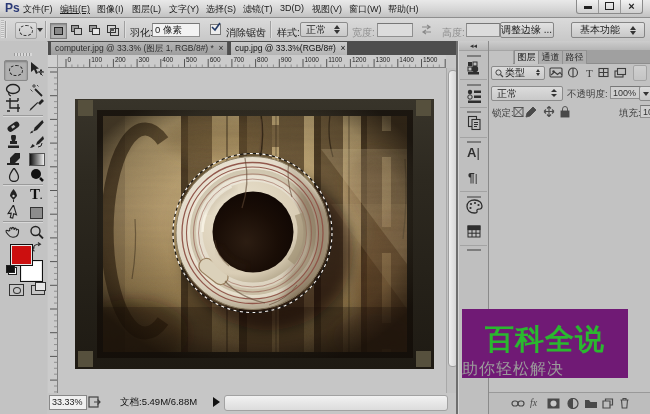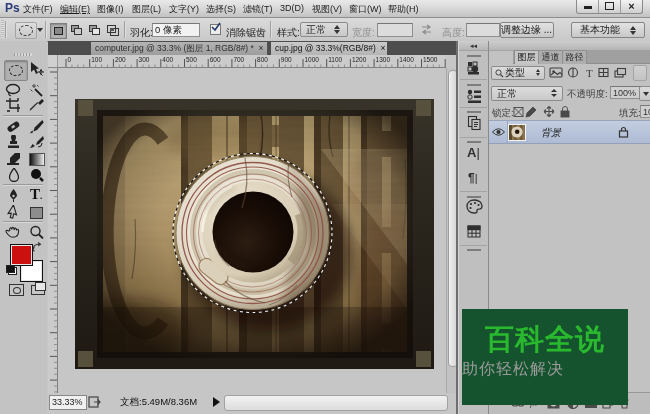--- a/index.html
+++ b/index.html
@@ -29,21 +29,21 @@
     padding:0 2px;line-height:12px;font-size:9.5px;}
   .vsep{position:absolute;top:3px;height:17px;width:1px;background:#a0a0a0;
     border-right:1px solid #dedede;}
   .modebtn{position:absolute;top:5px;width:15px;height:14px;}
   
   #tools{left:0;top:41px;width:47px;height:373px;background:#c3c3c3;}
   
   #docwin{left:48px;top:41px;width:408px;height:373px;background:#c6c6c6;}
   #tabbar{position:absolute;left:0;top:0;width:408px;height:14px;background:#4d4d4d;}
   .dtab{position:absolute;top:1px;height:13px;font-size:8.5px;line-height:13px;
-    padding:0 4px;white-space:nowrap;margin-left:40px;}
+    padding:0 4px;white-space:nowrap;}
   
   #dock{left:456px;top:41px;width:194px;height:373px;background:#c0c0c0;}
   .combo{position:absolute;background:linear-gradient(#dcdcdc,#c9c9c9);
     border:1px solid #8b8b8b;border-radius:2px;font-size:10px;color:#222;}
   .tinybtn{position:absolute;background:linear-gradient(#dcdcdc,#c6c6c6);
     border:1px solid #8b8b8b;border-radius:2px;}
 </style>
 </head>
 <body>
   <div id="menubar" class="abs">
@@ -566,21 +566,21 @@
     <div class="abs" style="left:398px;top:27px;width:10px;height:325px;background:#c2c2c2;border-left:1px solid #a8a8a8;">
       <div class="abs" style="left:1px;top:2px;width:8px;height:295px;background:linear-gradient(90deg,#efefef,#d2d2d2);border:1px solid #9e9e9e;border-radius:4px;"></div>
     </div>
 
     <div class="abs" style="left:0;top:352px;width:408px;height:21px;background:#c6c6c6;">
       <div class="abs" style="left:1px;top:2px;width:34px;height:13px;background:#f0f0f0;border:1px solid #888;font-size:9px;line-height:13px;color:#222;padding-left:2px;">33.33%</div>
       <svg class="abs" style="left:40px;top:3px;" width="14" height="12" viewBox="0 0 14 12">
         <rect x="1" y="1" width="9" height="10" fill="none" stroke="#444" stroke-width="1.2"></rect>
         <path d="M6 6 h6 M9.5 3.5 L12 6 L9.5 8.5" stroke="#444" stroke-width="1.2" fill="none"></path>
       </svg>
-      <span class="abs" style="left:72px;top:3px;font-size:9.5px;color:#111;">文档:5.49M/8.36M</span>
+      <span class="abs" style="left:72px;top:3px;font-size:9.5px;color:#111;">文档:5.49M/6.88M</span>
       <div class="abs" style="left:165px;top:4px;width:0;height:0;border-top:5px solid transparent;border-bottom:5px solid transparent;border-left:7px solid #111;"></div>
       <div class="abs" style="left:176px;top:2px;width:222px;height:14px;background:linear-gradient(#f2f2f2,#dcdcdc);border:1px solid #a2a2a2;border-radius:3px;"></div>
     </div>
   </div>
   <div id="dock" class="abs">
     <div class="abs" style="left:0;top:0;width:2px;height:373px;background:#6e6e6e;border-right:1px solid #d5d5d5;"></div>
 
     <div class="abs" style="left:3px;top:0;width:29px;height:373px;background:#bfbfbf;">
       <div class="abs" style="left:0;top:0;width:29px;height:9px;background:linear-gradient(#cdcdcd,#b5b5b5);border-bottom:1px solid #a0a0a0;
         font-size:7px;color:#333;text-align:center;line-height:9px;">◂◂</div>
@@ -704,41 +704,20 @@
           <path d="M1 2.5 l9 9 M10 2.5 l-9 9"></path>
           <path d="M20 2 l3 3 -6 6 -4 1 1 -4 Z" fill="#4a4a4a"></path>
           <path d="M36 1.5 v10 M31 6.5 h10 M36 1.5 l-2 2 M36 1.5 l2 2 M36 11.5 l-2 -2 M36 11.5 l2 -2 M31 6.5 l2 -2 M31 6.5 l2 2 M41 6.5 l-2 -2 M41 6.5 l-2 2" stroke-width="1.1"></path>
           <rect x="48" y="6" width="8" height="6" fill="#4a4a4a"></rect>
           <path d="M49.5 6 v-2 a2.5 2.5 0 0 1 5 0 v2"></path>
         </g>
       </svg>
       <span class="abs" style="left:130px;top:66px;font-size:9.5px;color:#3c3c3c;">填充:</span>
       <div class="field" style="left:151px;top:64px;width:26px;height:11px;background:#cfcfcf;font-size:9px;color:#333;">100%</div>
 
-      <div class="abs" style="left:0;top:79px;width:161px;height:22px;background:linear-gradient(#c3cde0,#aebbd4);border-top:1px solid #98a5bd;border-bottom:1px solid #93a0b8;">
-        <svg class="abs" style="left:3px;top:6px;" width="13" height="10" viewBox="0 0 13 10">
-          <path d="M.5 5 Q6.5 -1.5 12.5 5 Q6.5 11.5 .5 5 Z" fill="none" stroke="#333" stroke-width="1"></path>
-          <circle cx="6.5" cy="5" r="2.1" fill="#333"></circle>
-        </svg>
-        <div class="abs" style="left:18px;top:0;width:1px;height:22px;background:#9aa7bf;"></div>
-        <svg class="abs" style="left:19px;top:2.5px;" width="18" height="17" viewBox="0 0 18 17">
-          <rect x="0" y="0" width="18" height="17" fill="#f4f4f4"></rect>
-          <rect x="1" y="1" width="16" height="15" fill="#8a744e"></rect>
-          <rect x="1" y="1" width="3" height="15" fill="#5c4a2e"></rect>
-          <rect x="6" y="1" width="3" height="15" fill="#6e5938"></rect>
-          <rect x="12" y="1" width="2.5" height="15" fill="#6e5938"></rect>
-          <circle cx="9" cy="8" r="5.6" fill="#ddd2bd"></circle>
-          <circle cx="9.2" cy="7.8" r="2.3" fill="#241710"></circle>
-        </svg>
-        <span class="abs" style="left:52px;top:5px;font-size:10px;font-style:italic;color:#1c1c1c;">背景</span>
-        <svg class="abs" style="left:160px;top:5px;margin-left:-31px;" width="11" height="12" viewBox="0 0 11 12">
-          <rect x="1.5" y="5" width="8" height="6" fill="none" stroke="#333" stroke-width="1.2"></rect>
-          <path d="M3.5 5 v-1.5 a2 2 0 0 1 4 0 V5" fill="none" stroke="#333" stroke-width="1.2"></path>
-        </svg>
-      </div>
 
       <div class="abs" style="left:0;top:351px;width:161px;height:22px;background:#bdbdbd;border-top:1px solid #999;">
         <svg class="abs" style="left:22px;top:6px;" width="14" height="9" viewBox="0 0 14 9">
           <rect x="1" y="2" width="6" height="5" rx="2.5" fill="none" stroke="#4a4a4a" stroke-width="1.2"></rect>
           <rect x="7" y="2" width="6" height="5" rx="2.5" fill="none" stroke="#4a4a4a" stroke-width="1.2"></rect>
         </svg>
         <span class="abs" style="left:41px;top:4px;font-size:10px;font-style:italic;color:#4a4a4a;font-family:'Liberation Serif',serif;">fx</span>
         <svg class="abs" style="left:58px;top:5px;" width="13" height="11" viewBox="0 0 13 11">
           <rect x="0.5" y="0.5" width="12" height="10" fill="#4a4a4a"></rect>
           <circle cx="6.5" cy="5.5" r="3" fill="#c9c9c9"></circle>
@@ -753,18 +732,18 @@
         <svg class="abs" style="left:113px;top:5px;" width="12" height="11" viewBox="0 0 12 11">
           <path d="M1 10 V3 h7 v7 Z M3.5 3 V1 h7 v6 h-2" fill="none" stroke="#4a4a4a" stroke-width="1.2"></path>
         </svg>
         <svg class="abs" style="left:130px;top:4px;" width="11" height="12" viewBox="0 0 11 12">
           <path d="M1.5 3 h8 M4 3 V1.5 h3 V3 M2.5 3 l.7 8 h4.6 l.7 -8" fill="none" stroke="#4a4a4a" stroke-width="1.1"></path>
         </svg>
       </div>
     </div>
   </div>
 
-  <div class="abs" style="left:462px;top:309px;width:166px;height:96px;background:#14532d;z-index:50;">
+  <div class="abs" style="left:462px;top:309px;width:166px;height:69px;background:#701a75;z-index:50;">
     <div style="position:absolute;left:0;top:11px;width:166px;text-align:center;font-size:29px;
       font-weight:bold;color:#2ab82f;letter-spacing:1px;">百科全说</div>
     <div style="position:absolute;left:0;top:50px;width:166px;text-align:left;font-size:16px;
       color:#9b9b9b;letter-spacing:1px;">助你轻松解决</div>
   </div>
 
 </body></html>

